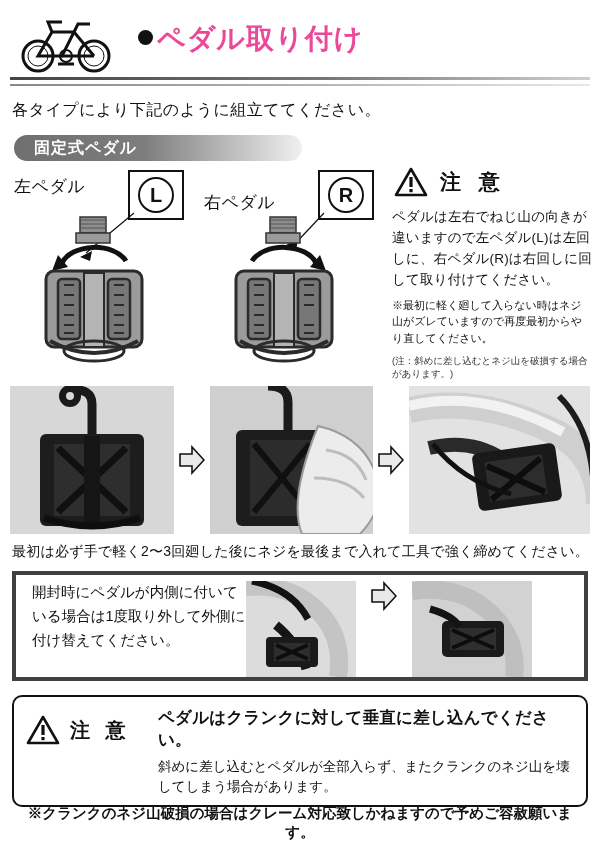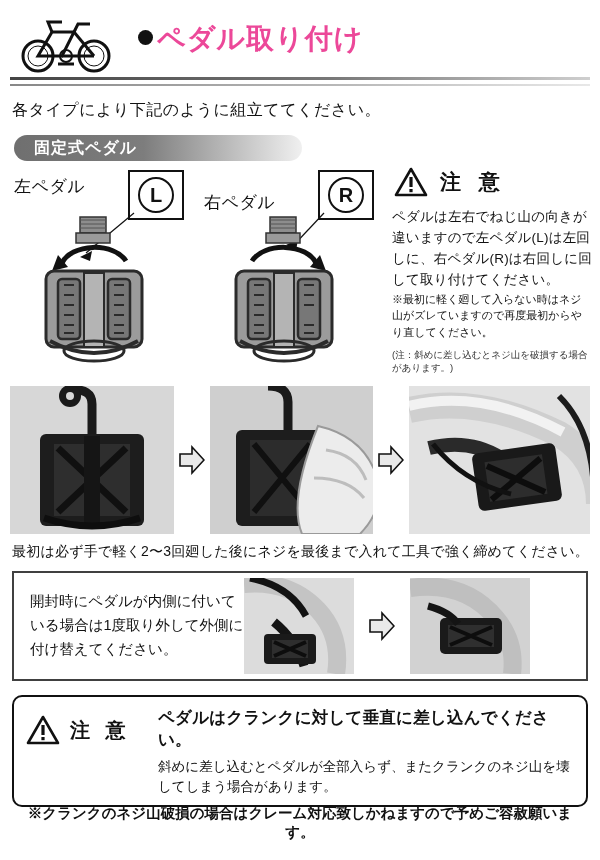--- a/index.html
+++ b/index.html
@@ -129,21 +129,21 @@
     font-weight: bold;
     letter-spacing: 6px;
   }
   .caution-body {
     margin-top: 10px;
     font-size: 13.5px;
     line-height: 1.55;
     letter-spacing: .2px;
   }
   .caution-note {
-    margin-top: 0;
+    margin-top: 6px;
     font-size: 11px;
     line-height: 1.5;
     color: #111;
   }
   .caution-note2 {
     margin-top: 8px;
     font-size: 9.5px;
     line-height: 1.4;
     color: #333;
   }
@@ -172,24 +172,24 @@
 
   .strip-caption {
     margin: 8px 0 0 12px;
     font-size: 14px;
     letter-spacing: .2px;
   }
 
   
   .boxed-note {
     margin: 10px 12px 0 12px;
-    border: 2px solid #404040;
+    border: 4px solid #404040;
     height: 110px;
     display: flex;
-    align-items: center;
+    align-items: flex-start;
     padding: 6px 8px;
   }
   .boxed-text {
     width: 222px;
     font-size: 14.5px;
     line-height: 1.65;
     padding-left: 8px;
   }
   .boxed-photo-a { width: 110px; height: 96px; background:#d9d9d9; position:relative; overflow:hidden;}
   .boxed-arrow { width: 56px; display:flex; justify-content:center; }

